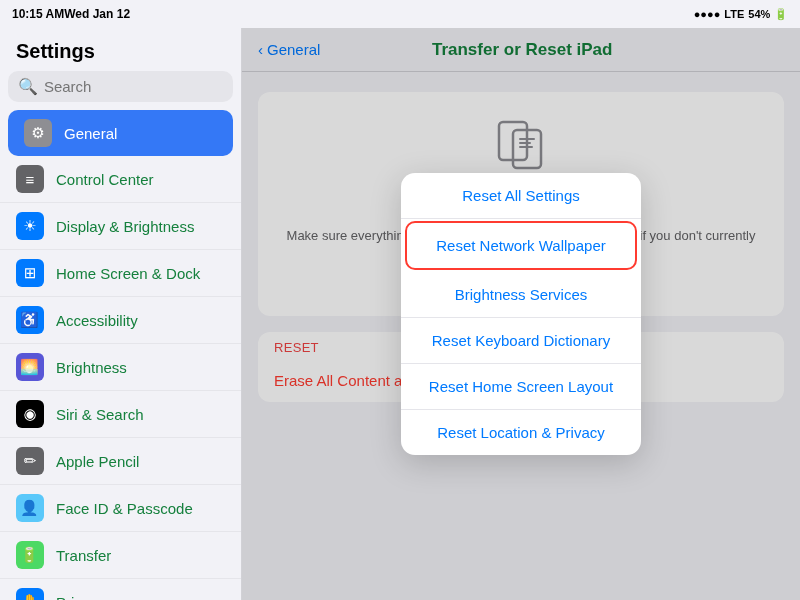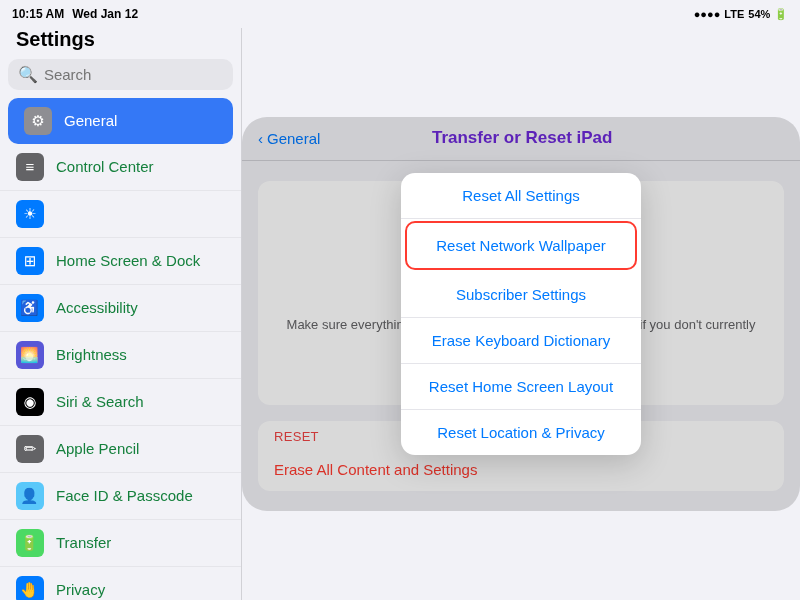--- a/index.html
+++ b/index.html
@@ -18,29 +18,28 @@
       background: #f2f2f7;
       height: 28px;
       display: flex;
       align-items: center;
       justify-content: space-between;
       padding: 0 12px;
       font-size: 12px;
       font-weight: 600;
       flex-shrink: 0;
     }
-    .status-left { display: flex; gap: 8px; align-items: center; }
+    .status-left { display: flex; align-items: center; }
     .status-right { display: flex; gap: 4px; align-items: center; font-size: 11px; }
 
     
     .app-container {
       display: flex;
       flex: 1;
       overflow: hidden;
-      align-items: center;
     }
 
     
     .sidebar {
       width: 242px;
       background: #f2f2f7;
       border-right: 1px solid #d1d1d6;
       overflow-y: auto;
       flex-shrink: 0;
     }
@@ -123,21 +122,21 @@
       gap: 4px;
       color: #007aff;
       font-size: 15px;
       cursor: pointer;
     }
     .nav-title {
       flex: 1;
       text-align: center;
       font-size: 17px;
       font-weight: 600;
-      color: #6d28d9;
+      color: #15803d;
       margin-right: 60px;
     }
 
     
     .scroll-area {
       flex: 1;
       overflow-y: auto;
       padding: 20px 16px;
     }
 
@@ -174,21 +173,20 @@
 
     
     .action-menu-overlay {
       position: absolute;
       top: 0; left: 0; right: 0; bottom: 0;
       background: rgba(0,0,0,0.15);
       display: flex;
       align-items: center;
       justify-content: center;
       z-index: 10;
-      border-radius: 25px;
     }
     .action-menu {
       background: #fff;
       border-radius: 14px;
       width: 240px;
       overflow: hidden;
       box-shadow: 0 8px 32px rgba(0,0,0,0.18);
     }
     .action-menu-item {
       padding: 14px 16px;
@@ -278,20 +276,21 @@
         <div class="sidebar-item active">
           <span class="item-icon icon-general">⚙</span>
           <span class="item-label">General</span>
         </div>
         <div class="sidebar-item">
           <span class="item-icon icon-control">≡</span>
           <span class="item-label">Control Center</span>
         </div>
         <div class="sidebar-item">
           <span class="item-icon icon-display">☀</span>
+          <span class="item-label">Display &amp; Brightness</span>
         </div>
         <div class="sidebar-item">
           <span class="item-icon icon-home">⊞</span>
           <span class="item-label">Home Screen &amp; Dock</span>
         </div>
         <div class="sidebar-item">
           <span class="item-icon icon-access">♿</span>
           <span class="item-label">Accessibility</span>
         </div>
         <div class="sidebar-item">
@@ -355,21 +354,21 @@
           <span>Erase All Content and Settings</span>
         </div>
       </div>
 
     </div>
 
     <div class="action-menu-overlay">
       <div class="action-menu" id="action-menu">
       <div class="action-menu-item">Reset All Settings</div>
           <div class="action-menu-item highlighted">Reset Network Wallpaper</div>
-          <div class="action-menu-item">Subscriber Settings</div>
-          <div class="action-menu-item">Erase Keyboard Dictionary</div>
+          <div class="action-menu-item">Brightness Services</div>
+          <div class="action-menu-item">Reset Keyboard Dictionary</div>
           <div class="action-menu-item">Reset Home Screen Layout</div>
           <div class="action-menu-item">Reset Location &amp; Privacy</div>
         </div>
     </div>
 
   </div>
 </div>
 
 </body></html>

